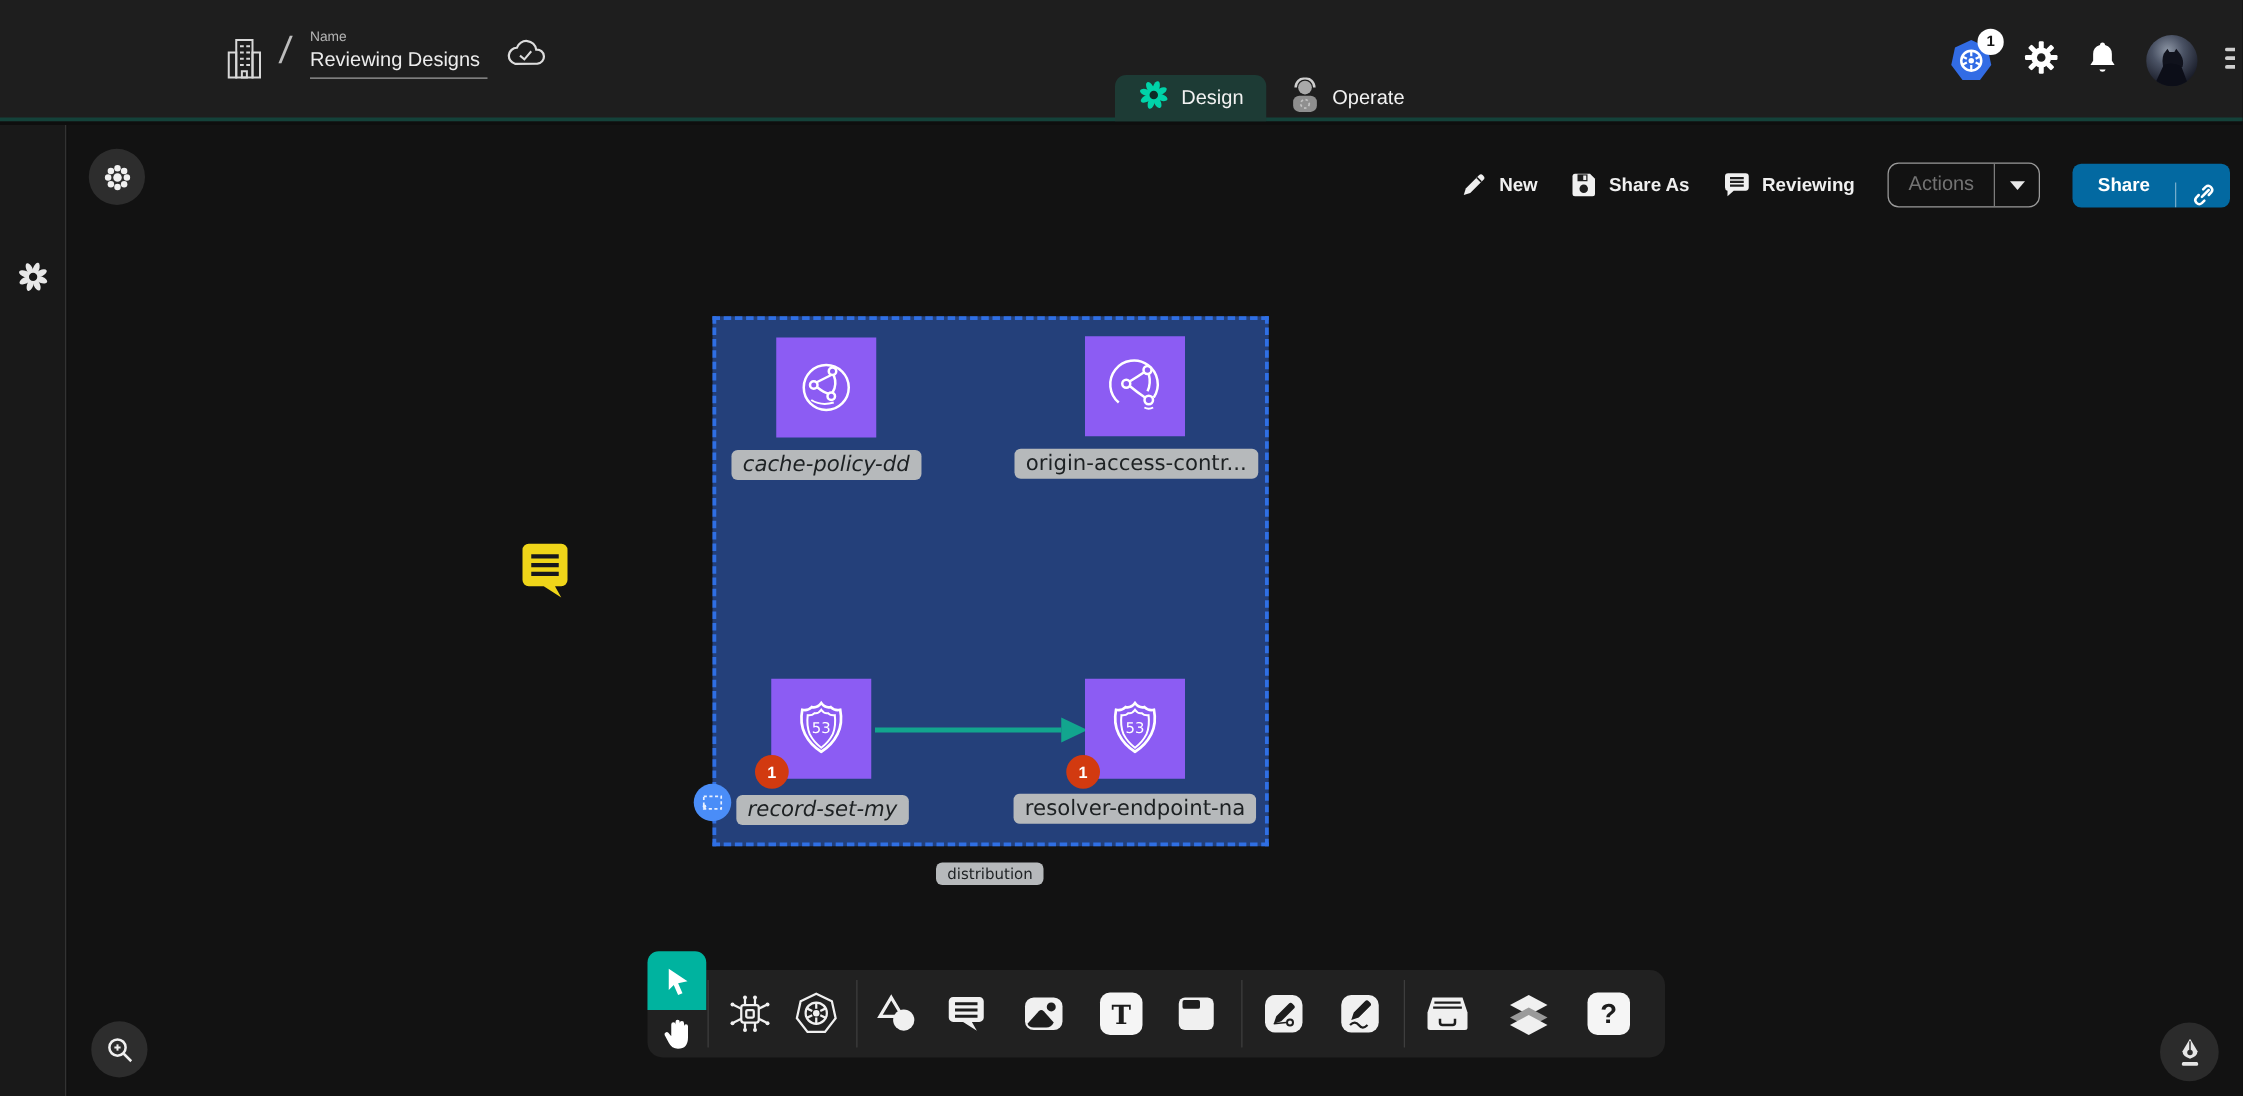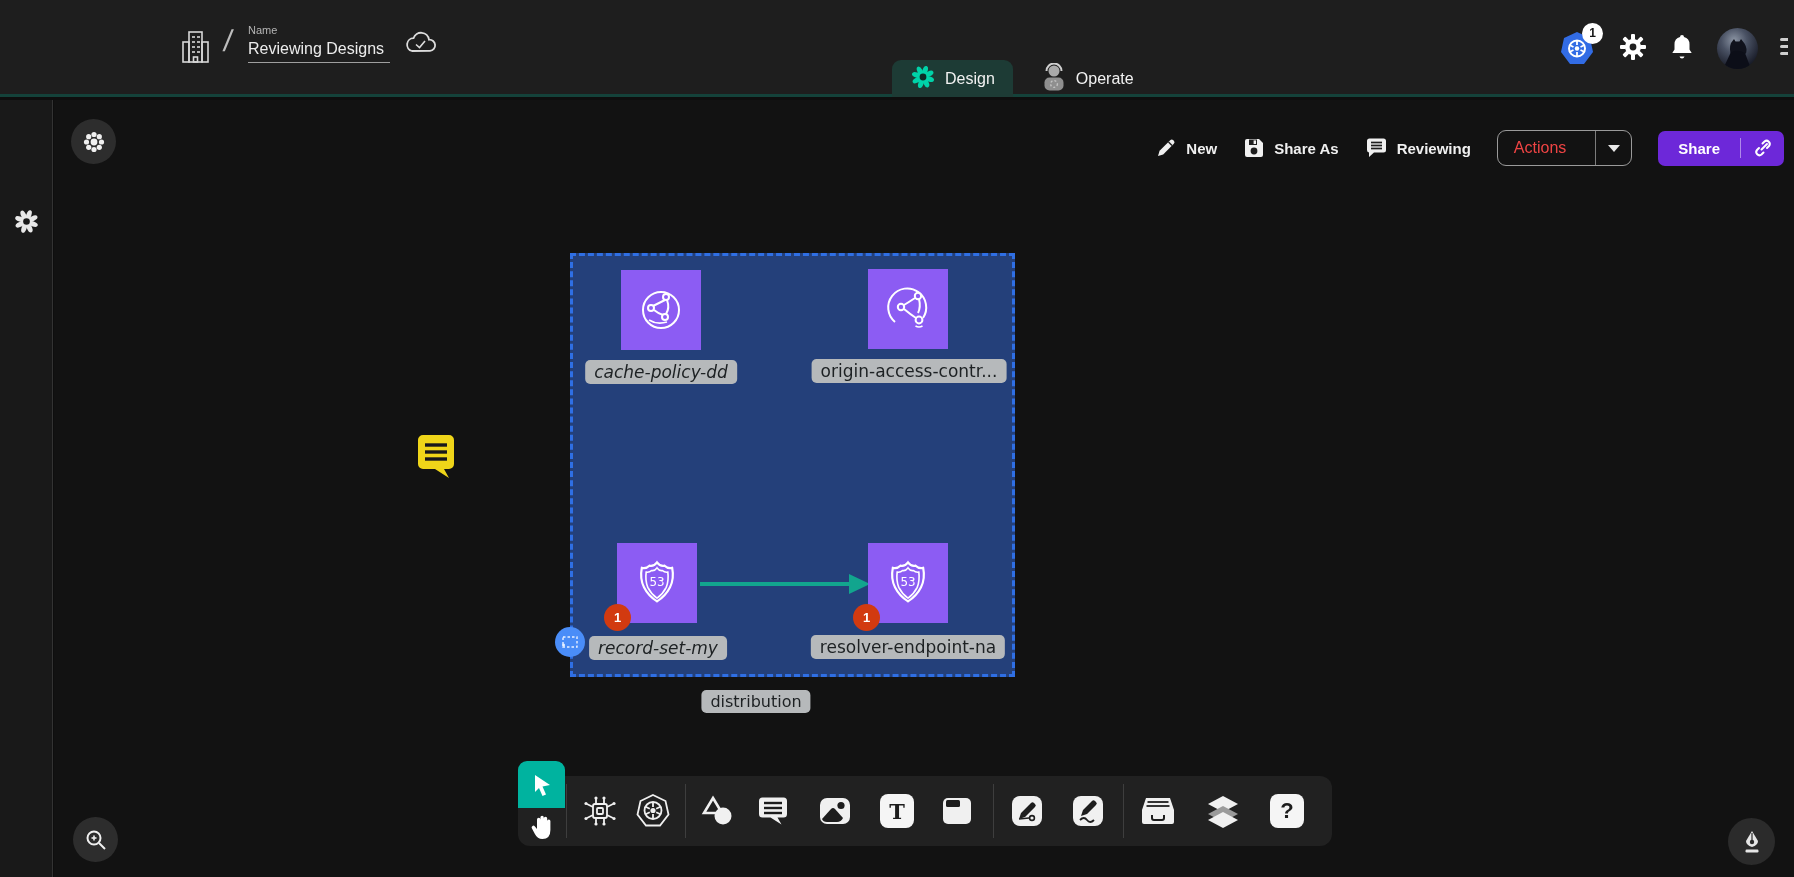--- a/index.html
+++ b/index.html
@@ -13,21 +13,21 @@
   .brand-wrap { position:absolute; left:12px; top:22px; display:flex; align-items:center; gap:10px; }
   .brand-text { font-size:27px; font-weight:bold; letter-spacing:3px; color:#cfcfcf; }
   .hdr-ico { color:#d6d6d6; }
   .slash { position:absolute; left:224px; top:24px; font-size:30px; color:#bdbdbd; font-weight:300; transform:skewX(-8deg); }
   .name-field { position:absolute; left:248px; top:24px; width:142px; }
   .name-label { font-size:11px; color:#b5b5b5; display:block; margin-bottom:2px; }
   .name-input { width:142px; background:transparent; border:none; border-bottom:1px solid #9f9f9f;
     color:#ececec; font-size:16px; padding:2px 0 4px 0; outline:none; font-family:inherit; }
   .cloud-wrap { position:absolute; left:403px; top:30px; }
 
-  .tabs { position:absolute; left:892px; top:60px; height:37px; display:flex; align-items:flex-end;gap:10px; }
+  .tabs { position:absolute; left:892px; top:60px; height:37px; display:flex; align-items:flex-end; }
   .tab { height:37px; display:flex; align-items:center; gap:9px; padding:0 18px; cursor:pointer; }
   .tab.active { background:#1d3b35; border-radius:9px 9px 0 0; }
   .tab-label { color:#f2f2f2; font-size:16px; }
 
   .hdr-right { position:absolute; right:6px; top:0; height:97px; display:flex; align-items:center; gap:22px; }
   .k8s-wrap { position:relative; width:38px; height:36px; }
   .count-badge { position:absolute; right:-6px; top:-8px; width:21px; height:21px; background:#fff;
     border-radius:50%; color:#161616; font-size:12px; font-weight:bold; display:flex; align-items:center; justify-content:center; }
   .avatar { width:41px; height:41px; border-radius:50%; overflow:hidden; position:relative;
     background:radial-gradient(circle at 42% 30%, #8b94a3 0%, #4a5264 34%, #171a26 78%); }
@@ -48,26 +48,26 @@
   #flower-btn { left:71px; top:119px; width:45px; height:45px; }
   #zoom-btn   { left:73px; top:817px; width:45px; height:45px; }
   #pen-btn    { left:1728px; top:818px; width:47px; height:47px; background:#2b2b2b; }
 
   
   .action-row { position:absolute; top:126px; right:10px; height:44px; display:flex;
     align-items:center; gap:26px; z-index:16; }
   .txt-btn { display:flex; align-items:center; gap:9px; color:#f0f0f0; font-size:15px;
     font-weight:bold; cursor:pointer; }
   .actions-btn { display:flex; align-items:stretch; border:1px solid #9a9a9a; border-radius:9px;
-    color:#ef4444; cursor:pointer; overflow:hidden;gap:13px; }
+    color:#737373; cursor:pointer; overflow:hidden; }
   .actions-main { padding:8px 16px; font-size:16px; }
   .actions-caret { width:36px; display:flex; align-items:center; justify-content:center; border-left:1px solid #7c7c7c; }
   .caret-down { width:0; height:0; border-left:6px solid transparent; border-right:6px solid transparent;
     border-top:7px solid #e8e8e8; }
-  .share-btn { display:flex; align-items:center; background:#6d28d9; border-radius:7px;
+  .share-btn { display:flex; align-items:flex-end; background:#0369a1; border-radius:7px;
     color:#fff; cursor:pointer; overflow:hidden; }
   .share-main { padding:9px 20px; font-size:15px; font-weight:bold; }
   .share-link { width:44px; display:flex; align-items:center; justify-content:center; border-left:1px solid rgba(255,255,255,.45); }
 
   
   #group-rect { position:absolute; left:570px; top:253px; width:445px; height:424px;
     background:#24407a; border:3px dashed #2f6fe4; z-index:3; }
   .node { position:absolute; width:80px; height:80px; background:#8c5cf3; z-index:5;
     display:flex; align-items:center; justify-content:center; }
   .pill { position:absolute; transform:translateX(-50%); background:#b6b9bb; color:#1d2123;
@@ -368,21 +368,21 @@
 
 <svg id="edge-svg" width="176" height="26">
   <line x1="3" y1="13" x2="152" y2="13" stroke="#12a58e" stroke-width="4"></line>
   <polygon points="152,3 173,13 152,23" fill="#12a58e"></polygon>
 </svg>
 
 <div class="pill" style="left:661px; top:360px;font-style:italic;">cache-policy-dd</div>
 <div class="pill" style="left:909px; top:359px;">origin-access-contr...</div>
 <div class="pill" style="left:658px; top:636px;font-style:italic;">record-set-my</div>
 <div class="pill" style="left:908px; top:635px;">resolver-endpoint-na</div>
-<div class="pill" style="left:756px; top:690px; font-size:16px;">distribution</div>
+<div class="pill" style="left:792px; top:690px; font-size:12px;">distribution</div>
 
 <div class="num-badge" style="left:604px; top:604px;">1</div>
 <div class="num-badge" style="left:853px; top:604px;">1</div>
 
 <div id="group-chip">
   <svg width="16" height="12" viewBox="0 0 16 12">
     <rect x="1" y="1" width="14" height="10" fill="none" stroke="#e8f0ff" stroke-width="1.4" stroke-dasharray="2.5 2"></rect>
     <circle cx="1.5" cy="9" r="1.5" fill="#e8f0ff"></circle>
   </svg>
 </div>

